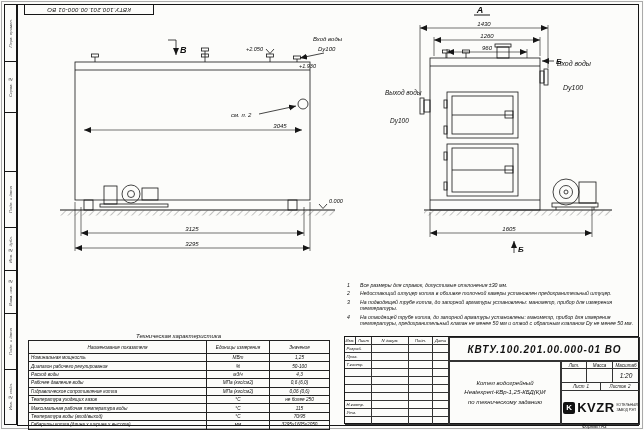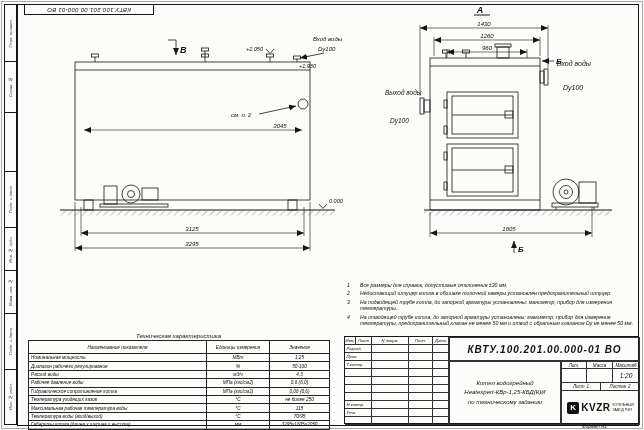--- a/index.html
+++ b/index.html
@@ -44,21 +44,21 @@
   .lit-l{left:216px;top:24px;width:26px;height:8px;}
   .lit-m{left:241px;top:24px;width:27px;height:8px;}
   .lit-s{left:267px;top:24px;width:28px;height:8px;}
   .lit-lv{left:216px;top:31px;width:26px;height:15px;}
   .lit-mv{left:241px;top:31px;width:27px;height:15px;}
   .lit-sv{left:267px;top:31px;width:28px;height:15px;font-size:6.5px !important;}
   .sh1{left:216px;top:45px;width:40px;height:9px;gap:2px;}
   .sh2{left:255px;top:45px;width:40px;height:9px;gap:2px;}
   .comp{left:216px;top:53px;width:79px;height:35px;gap:2px;}
   .logo-mark{width:12px;height:12px;background:#111;border-radius:2px;color:#fff;font-weight:bold;font-size:8px;display:flex;align-items:center;justify-content:center;font-style:normal;}
-  .logo-word{font-size:10px;font-weight:bold;font-style:normal;letter-spacing:0.5px;}
+  .logo-word{font-size:13px;font-weight:bold;font-style:normal;letter-spacing:0.5px;}
   .comp-lines{display:flex;flex-direction:column;align-items:flex-start;font-size:3.4px;font-style:normal;line-height:1.3;}
   .fmt{left:582px;top:424px;font-size:4.5px;font-style:italic;}
 </style>
 </head>
 <body>
 
 <div class="sheet">
   <div class="abs outer"></div>
   <div class="abs frame"></div>
 

